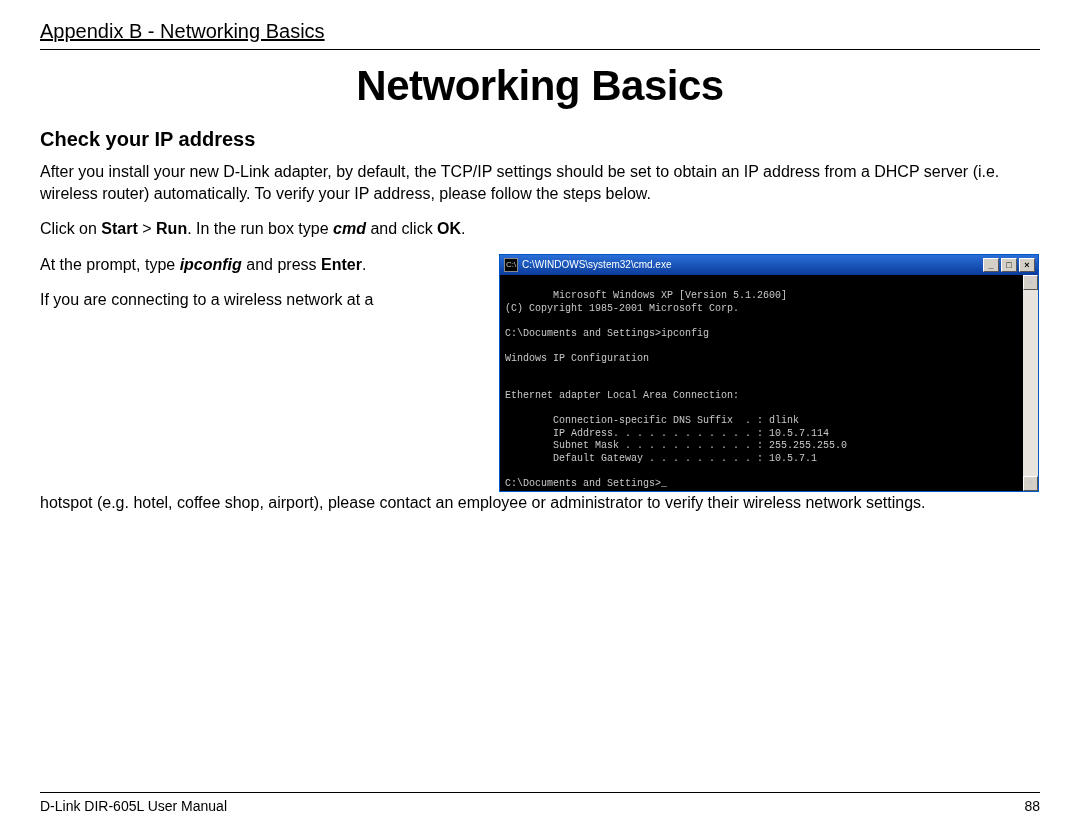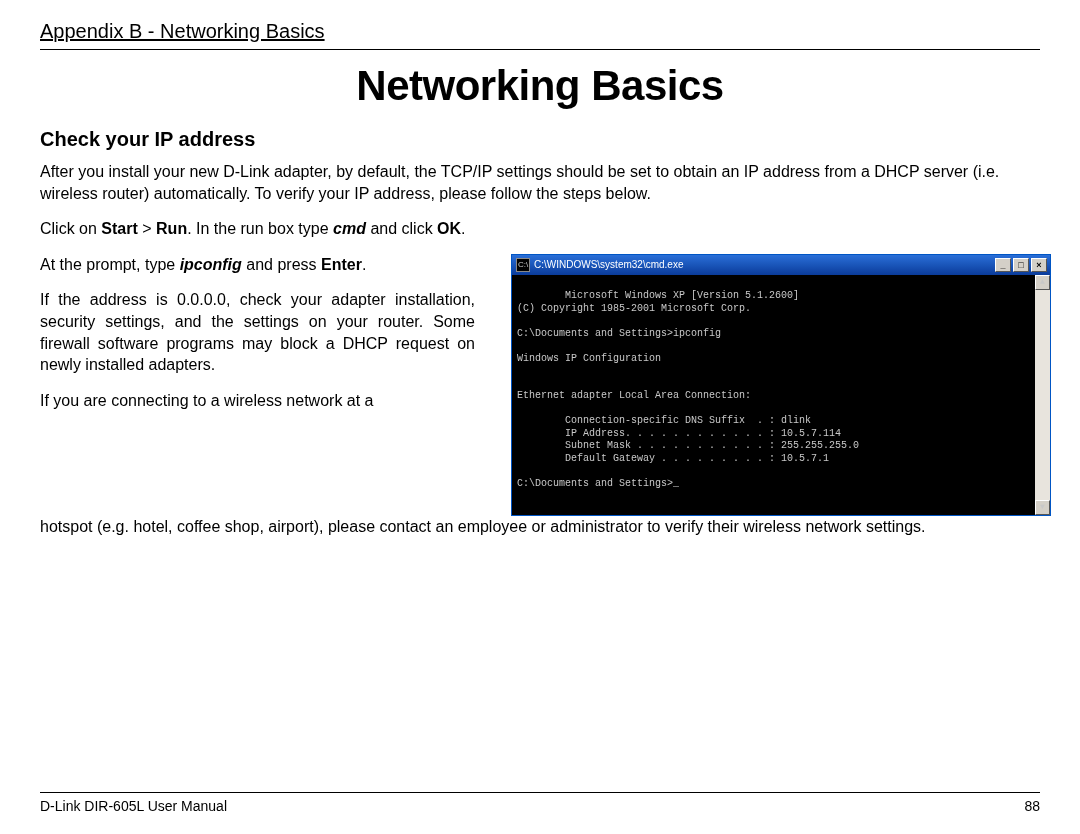--- a/index.html
+++ b/index.html
@@ -34,21 +34,21 @@
     font-weight: 700;
     margin-bottom: 10px;
   }
   .body-text {
     font-size: 16px;
     line-height: 1.35;
     margin-bottom: 14px;
   }
   .content-row {
     display: flex;
-    gap: 36px;
+    gap: 24px;
     align-items: flex-start;
   }
   .left-col {
     flex: 0 0 435px;
   }
   .left-col p {
     font-size: 16px;
     line-height: 1.35;
     margin-bottom: 14px;
     text-align: justify;
@@ -103,21 +103,21 @@
   }
   .cmd-body {
     position: relative;
     background: #000;
     color: #c8c8c8;
     font-family: "Courier New", monospace;
     font-size: 10px;
     line-height: 1.25;
     padding: 3px 18px 3px 5px;
     white-space: pre;
-    height: 240px;
+    height: 216px;
     overflow: hidden;
   }
   .cmd-scrollbar {
     position: absolute;
     top: 0; right: 0; bottom: 0;
     width: 15px;
     background: #d4d0c8;
     display: flex;
     flex-direction: column;
   }
@@ -167,21 +167,20 @@
 
 <p class="body-text">
   <span>Click on </span><b>Start</b><span> &gt; </span><b>Run</b><span>. In the run box type </span><i class="cmdword">cmd</i><span> and click </span><b>OK</b><span>.</span>
 </p>
 
 <div class="content-row">
   <div class="left-col">
     <p>
       <span>At the prompt, type </span><i class="cmdword">ipconfig</i><span> and press </span><b>Enter</b><span>.</span>
     </p>
-    <p>If the address is 0.0.0.0, check your adapter installation, security settings, and the settings on your router. Some firewall software programs may block a DHCP request on newly installed adapters.</p>
     <p style="margin-bottom:0">If you are connecting to a wireless network at a</p>
   </div>
 
   <div class="right-col">
     <div class="cmd-window">
       <div class="cmd-titlebar">
         <span class="cmd-title-icon">C:\</span>
         <span class="cmd-title-text">C:\WINDOWS\system32\cmd.exe</span>
         <span class="cmd-btns">
           <span class="cmd-btn">_</span>

